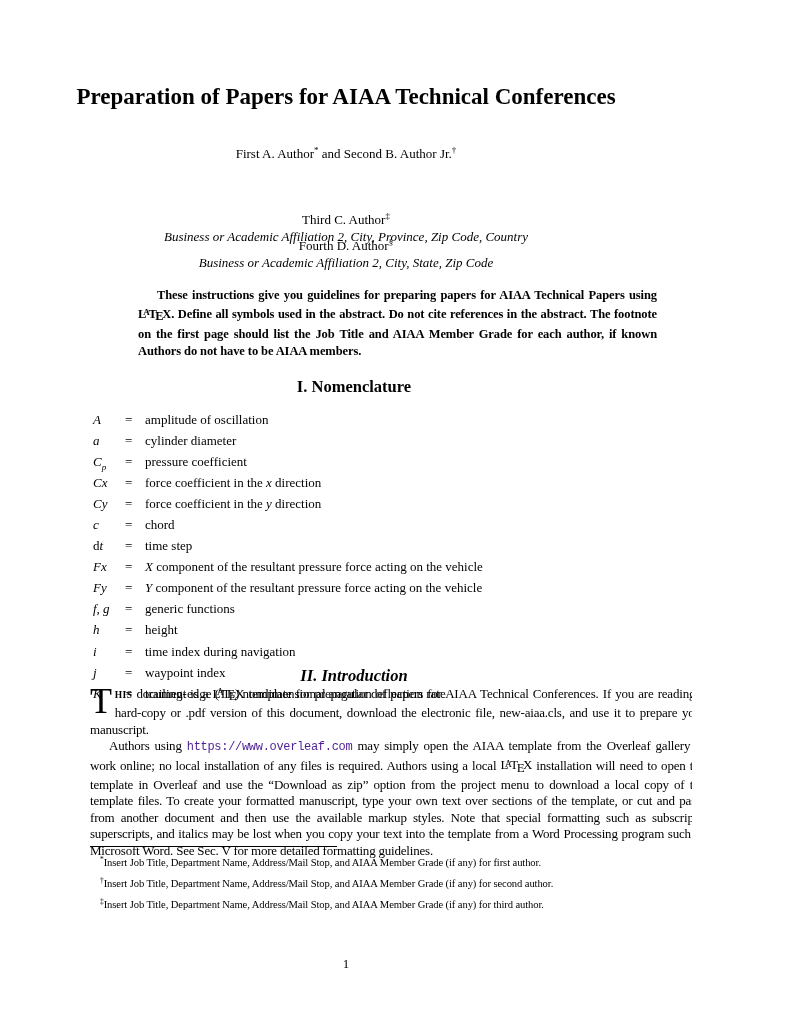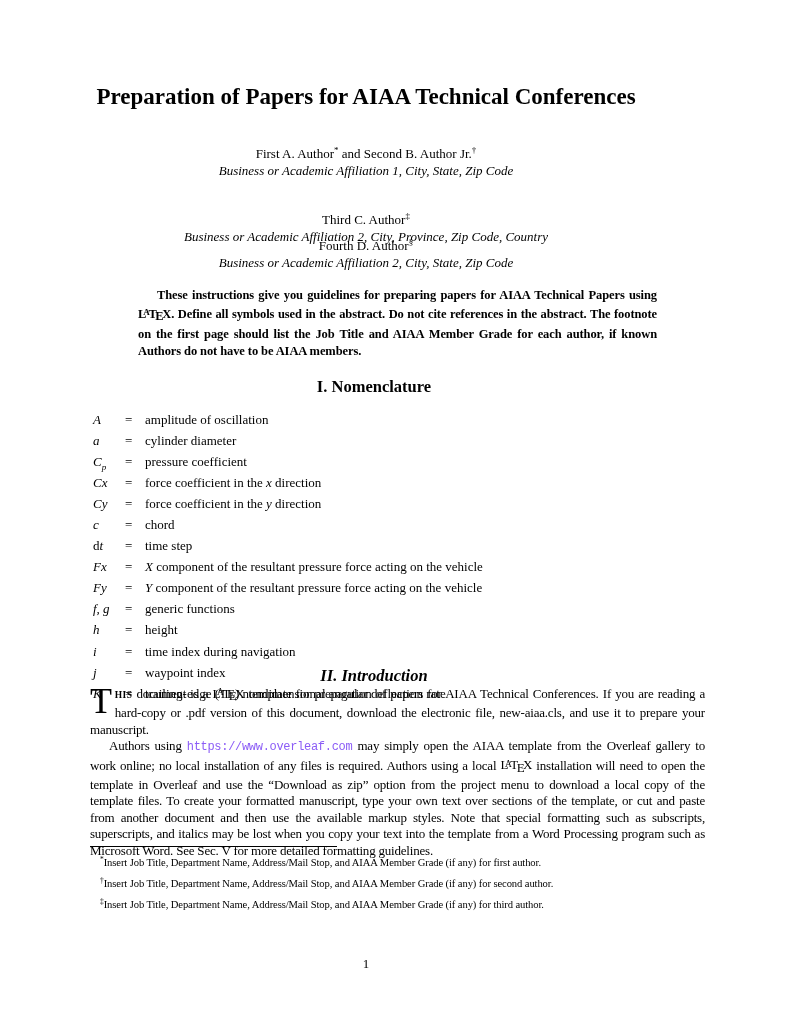--- a/index.html
+++ b/index.html
@@ -4,21 +4,20 @@
 <style>
   html, body { margin: 0; padding: 0; background: #ffffff; }
   .page {
     position: relative;
     width: 692px;
     height: 1028px;
     background: #ffffff;
     color: #000000;
     font-family: "Liberation Serif", "DejaVu Serif", serif;
     overflow: hidden;
-    padding-left: 40px;
   }
   
   .title {
     position: absolute; top: 84px; left: 0; right: 0;
     text-align: center; font-size: 23px; font-weight: bold;
   }
   
   .author-block { position: absolute; left: 0; right: 0; text-align: center; font-size: 13px; line-height: 17px; }
   .author-block .affil { font-style: italic; }
   .auth-sup { font-size: 9px; vertical-align: 5px; }
@@ -56,21 +55,21 @@
   .intro-body p { margin: 0; }
   .p-indent { text-indent: 19px; }
   .dropcap {
     float: left; font-size: 36px; line-height: 30px;
     padding: 2px 3px 0 0;
   }
   .smallcaps { font-size: 9.5px; letter-spacing: 0.4px; font-weight: bold; }
   .mono {
     font-family: "Liberation Mono", "DejaVu Sans Mono", monospace;
     font-size: 12px; letter-spacing: -0.3px;
-    color: #8b5cf6; text-decoration: none;
+    color: #4c1d95; text-decoration: none;
   }
   
   .lx { white-space: nowrap; }
   .lx .lxA { font-size: 0.72em; vertical-align: 0.28em; margin-left: -0.34em; margin-right: -0.13em; }
   .lx .lxE { vertical-align: -0.21em; margin-left: -0.11em; margin-right: -0.11em; }
   
   .fn-rule { position: absolute; top: 846px; left: 90px; width: 247px; border-top: 1px solid #000; }
   .footnotes { position: absolute; top: 851px; left: 90px; width: 615px; font-size: 10.6px; line-height: 18px; letter-spacing: -0.1px; }
   .footnote { text-indent: 10px; }
   .fn-mark { font-size: 7.5px; vertical-align: 4px; }
@@ -79,21 +78,20 @@
 </style>
 </head>
 <body>
 
 <div class="page">
 
   <div class="title">Preparation of Papers for AIAA Technical Conferences</div>
 
   <div class="author-block ab1">
     <div><span>First A. Author</span><span class="auth-sup">*</span><span> and Second B. Author Jr.</span><span class="auth-sup">†</span></div>
-    <div class="affil">Business or Academic Affiliation 1, City, State, Zip Code</div>
   </div>
 
   <div class="author-block ab2">
     <div><span>Third C. Author</span><span class="auth-sup">‡</span></div>
     <div class="affil">Business or Academic Affiliation 2, City, Province, Zip Code, Country</div>
   </div>
 
   <div class="author-block ab3">
     <div><span>Fourth D. Author</span><span class="auth-sup">§</span></div>
     <div class="affil">Business or Academic Affiliation 2, City, State, Zip Code</div>

